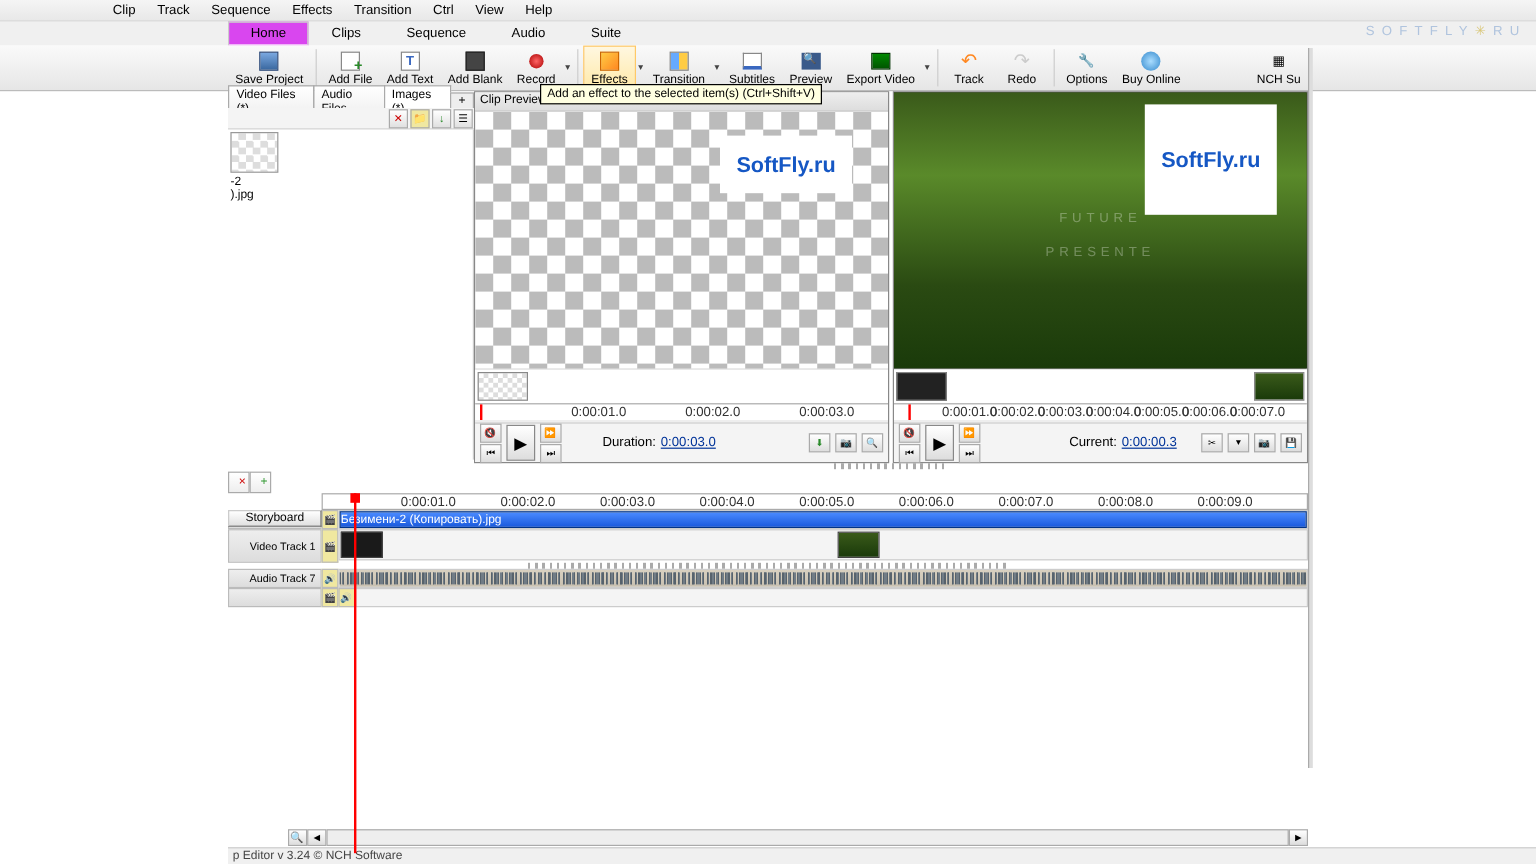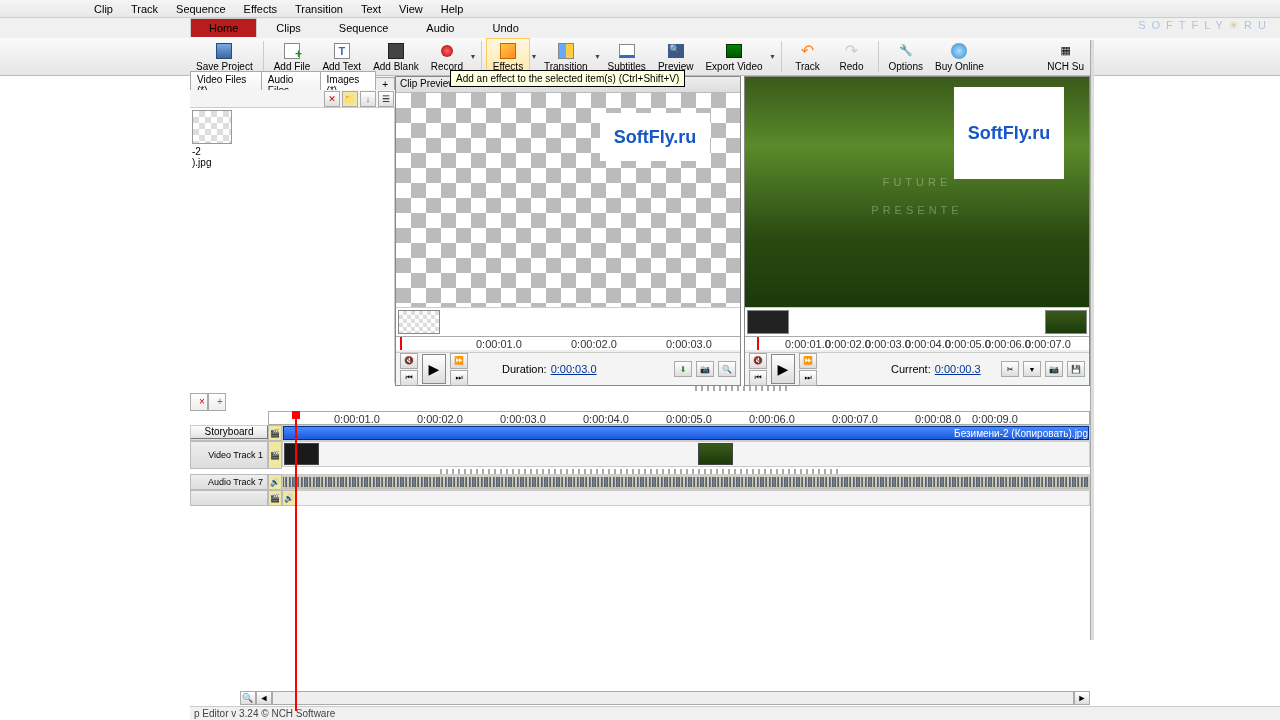--- a/index.html
+++ b/index.html
@@ -3,21 +3,21 @@
 <meta charset="utf-8">
 <style>
 * { box-sizing: border-box; margin: 0; padding: 0; font-family: Tahoma, Arial, sans-serif; font-size: 11px; }
 body { width: 1280px; height: 720px; background: #fff; overflow: hidden; position: relative; }
 
 .menubar { height: 18px; background: linear-gradient(#f5f5f5,#e8e8e8); border-bottom: 1px solid #ccc; display: flex; padding-left: 86px; gap: 2px; align-items: center; }
 .menuitem { padding: 1px 8px; cursor: default; }
 
 .ribbontabs { height: 20px; background: #f0f0f0; display: flex; gap: 0; padding-left: 190px; align-items: flex-end; }
 .rtab { padding: 3px 18px; border: 1px solid transparent; cursor: default; }
-.rtab.active { background: #b91c1c; border: 1px solid #ccc; border-bottom: 1px solid #fff; }
+.rtab.active { background: #d946ef; border: 1px solid #ccc; border-bottom: 1px solid #fff; }
 
 .ribbon { height: 38px; background: linear-gradient(#fafafa,#e6e6e6); border-bottom: 1px solid #bbb; display: flex; padding-left: 190px; position: relative; }
 .ribbtn { display: flex; flex-direction: column; align-items: center; justify-content: center; padding: 0 5px; border: 1px solid transparent; min-width: 44px; cursor: default; position: relative; }
 .ribbtn .ico { width: 20px; height: 18px; margin-bottom: 1px; display: flex; align-items: center; justify-content: center; }
 .ribbtn .lbl { font-size: 10px; white-space: nowrap; }
 .ribdrop { width: 8px; display: flex; align-items: center; justify-content: center; color: #444; font-size: 7px; }
 .sep { width: 1px; background: #ccc; margin: 3px 4px; }
 
 .watermark { position: absolute; right: 8px; top: 6px; font-family: Georgia, serif; font-size: 26px; color: #b0c4de; letter-spacing: 6px; font-weight: 300; pointer-events: none; }
 .watermark .dot { color: #d9c77a; }
@@ -68,21 +68,21 @@
 .tlruler span { position: absolute; top: 1px; color: #333; }
 .storylab { position: absolute; left: 0; top: 14px; width: 78px; height: 14px; background: linear-gradient(#fff,#e0e0e0); border: 1px outset #ccc; font-size: 10px; text-align: center; }
 .playhead { position: absolute; left: 105px; top: 0; width: 2px; height: 300px; background: red; z-index: 10; }
 .playhead::before { content: ''; position: absolute; top: 0; left: -3px; width: 8px; height: 8px; background: red; }
 .trk { display: flex; height: 16px; }
 .trklabel { width: 78px; background: linear-gradient(#eee,#ddd); border: 1px solid #bbb; font-size: 9px; text-align: right; padding-right: 4px; line-height: 14px; padding-left: 10px; }
 .trkicon { width: 14px; background: #f0e8a0; border: 1px solid #bbb; display: flex; align-items: center; justify-content: center; font-size: 8px; }
 .trkbody { flex: 1; background: #f4f4f4; border: 1px solid #ccc; position: relative; }
 .overlaytrk { height: 75px; }
 .overlaytrk .trkbody { display: flex; align-items: flex-end; padding: 0 4px 2px; font-size: 10px; color: #666; }
-.clip-blue { position: absolute; left: 0; right: 0; top: 0; bottom: 0; background: linear-gradient(#4a8aff,#1a5add); border: 1px solid #003388; color: #fff; font-size: 10px; text-align: right; line-height: 14px; }
+.clip-blue { position: absolute; left: 0; right: 0; top: 0; bottom: 0; background: linear-gradient(#4a8aff,#1a5add); border: 1px solid #003388; color: #fff; font-size: 10px; text-align: left; line-height: 14px; }
 .trkbody.tall { height: 26px; }
 .clipthumb { position: absolute; top: 1px; height: 22px; width: 35px; border: 1px solid #444; display: inline-block; }
 .clipthumb.dark { background: #1a1a1a; left: 1px; }
 .clipthumb.grass { background: linear-gradient(#3a5a1a,#1a3a0a); left: 415px; }
 .audiobody { background: linear-gradient(#d8d0c0,#c8c0b0); }
 .wave { position: absolute; left: 0; right: 0; top: 2px; bottom: 2px; background-image: repeating-linear-gradient(90deg, #3a4a5a 0 1px, transparent 1px 3px), repeating-linear-gradient(90deg, transparent 0 2px, #5a6a7a 2px 4px); opacity: 0.8; }
 .mixtrack { height: 95px; }
 .mixtrack .trkbody { display: flex; align-items: flex-start; padding: 2px 4px; font-size: 10px; color: #666; }
 .handle { height: 5px; background: repeating-linear-gradient(90deg, #aaa 0 2px, transparent 2px 6px); margin: 0 300px; }
 .zoombar { position: absolute; left: 50px; bottom: 6px; right: 0; height: 14px; display: flex; }
@@ -111,31 +111,31 @@
 </style>
 </head>
 <body>
 
 <div class="menubar">
   <div class="menuitem">Clip</div>
   <div class="menuitem">Track</div>
   <div class="menuitem">Sequence</div>
   <div class="menuitem">Effects</div>
   <div class="menuitem">Transition</div>
-  <div class="menuitem">Text</div>
+  <div class="menuitem">Ctrl</div>
   <div class="menuitem">View</div>
   <div class="menuitem">Help</div>
 </div>
 
 <div class="ribbontabs">
   <div class="rtab active">Home</div>
   <div class="rtab">Clips</div>
   <div class="rtab">Sequence</div>
   <div class="rtab">Audio</div>
-  <div class="rtab">Undo</div>
+  <div class="rtab">Suite</div>
 </div>
 
 <div class="ribbon">
   <div class="ribbtn">
       <div class="ico">
         <div class="ic-save"></div>
       </div>
       <div class="lbl">Save Project</div>
     </div>
   <div class="sep"></div>
@@ -338,21 +338,21 @@
 <div class="timeline">
   <div class="tlruler" style="margin-left:78px;">
     <span style="left:65px">0:00:01.0</span>
     <span style="left:148px">0:00:02.0</span>
     <span style="left:231px">0:00:03.0</span>
     <span style="left:314px">0:00:04.0</span>
     <span style="left:397px">0:00:05.0</span>
     <span style="left:480px">0:00:06.0</span>
     <span style="left:563px">0:00:07.0</span>
     <span style="left:646px">0:00:08.0</span>
-    <span style="left:703px">0:00:09.0</span>
+    <span style="left:729px">0:00:09.0</span>
   </div>
   <div class="storylab">Storyboard</div>
   <div class="playhead"></div>
 
   <div class="trk">
     <div class="trklabel">Video Track 2</div>
     <div class="trkicon">🎬</div>
     <div class="trkbody">
         <div class="clip-blue">Безимени-2 (Копировать).jpg</div>
       </div>

